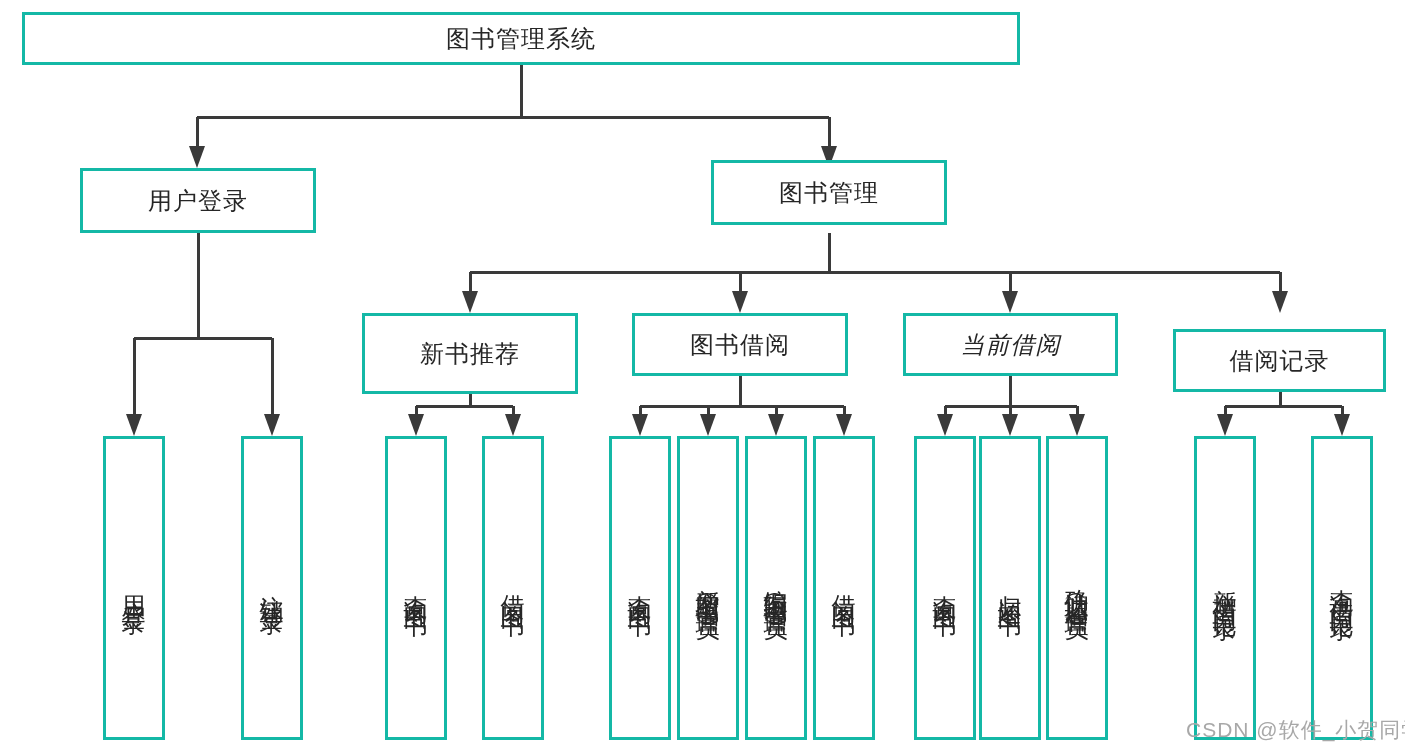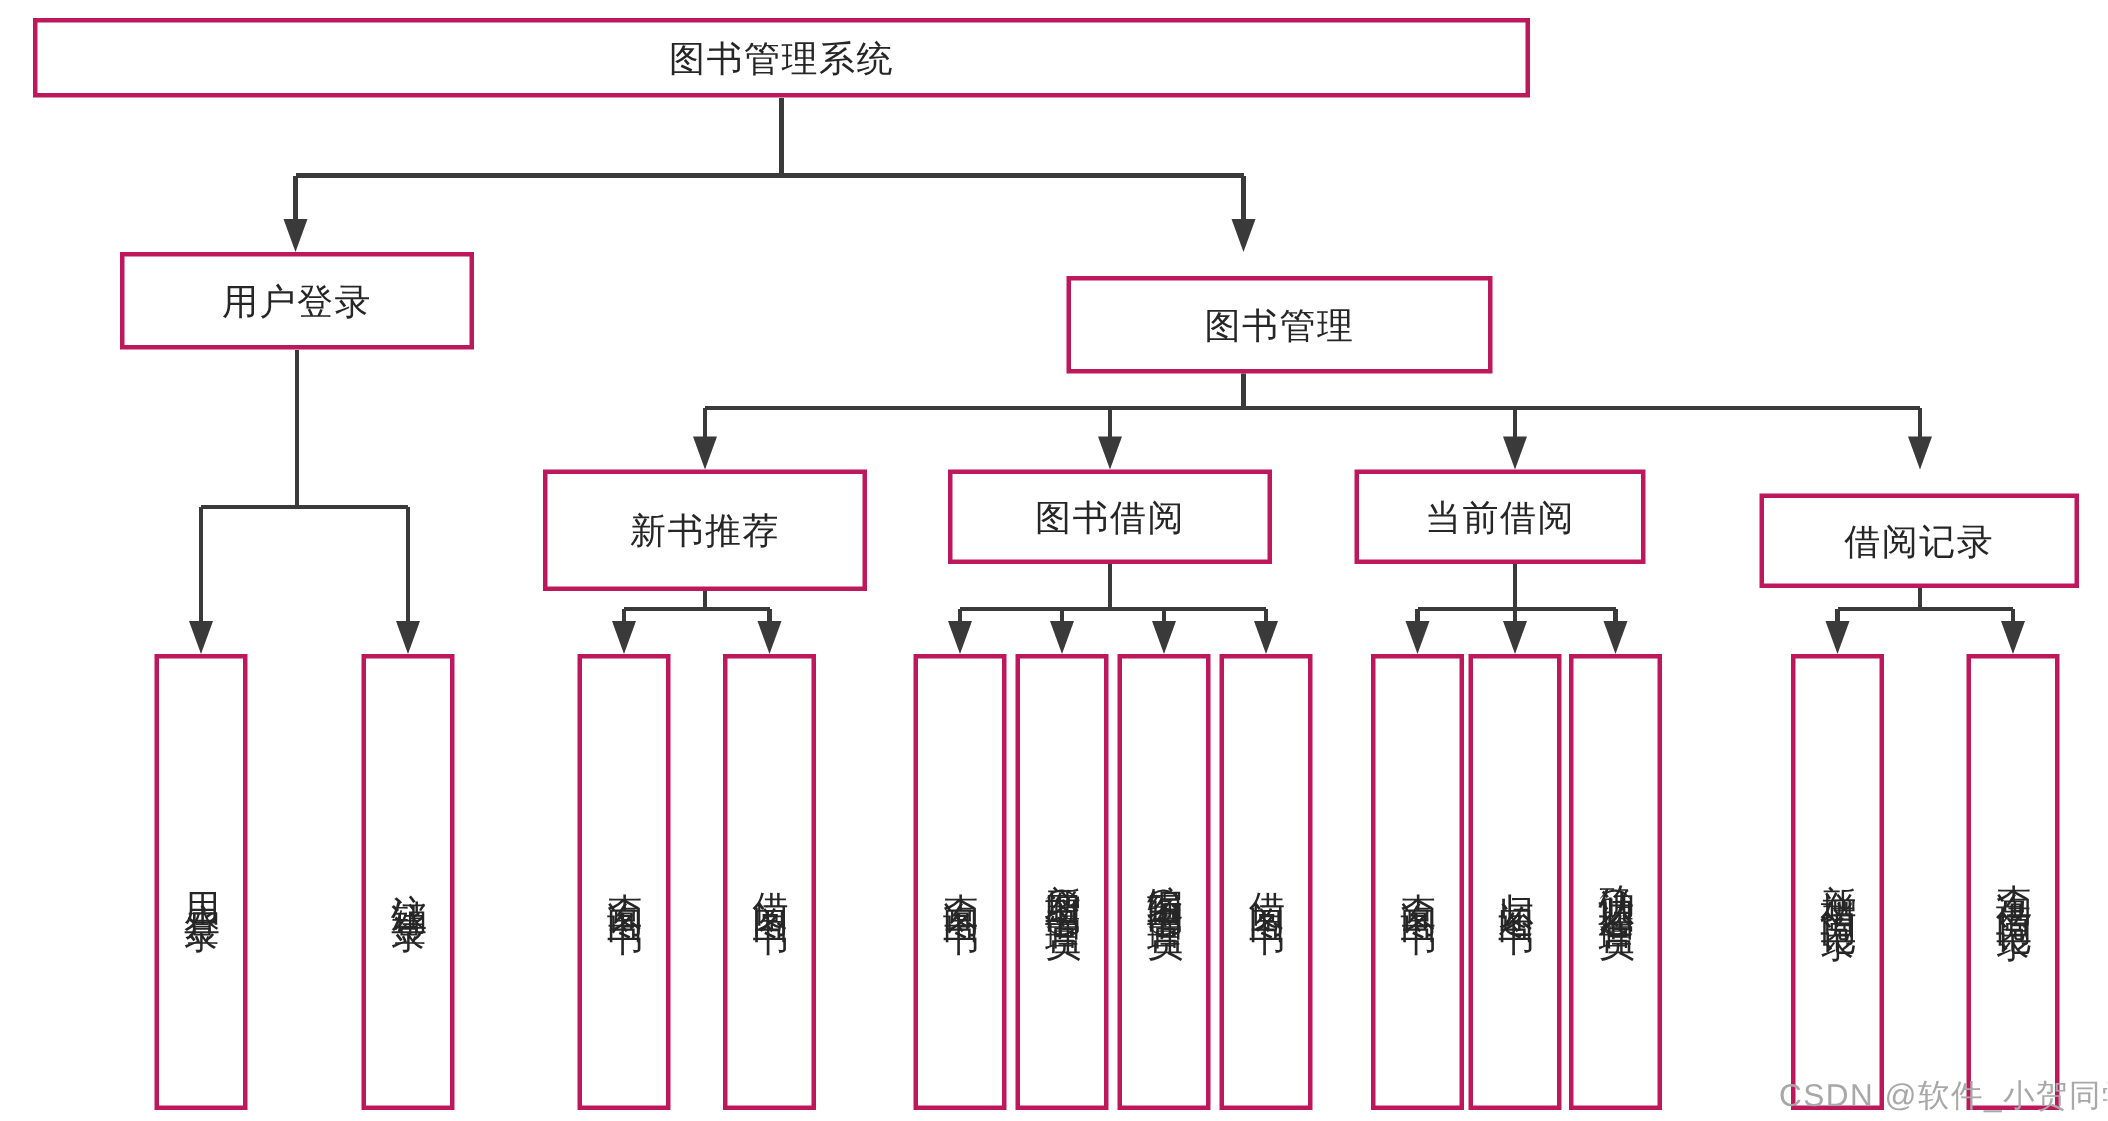--- a/index.html
+++ b/index.html
@@ -10,21 +10,21 @@
     font-family:"Liberation Sans","DejaVu Sans",sans-serif;
     overflow:hidden;
   }
   #connectors {
     position:absolute; left:0; top:0; z-index:0;
   }
   .node {
     position:absolute;
     box-sizing:border-box;
     background:#ffffff;
-    border:3px solid #be185d;
+    border:3px solid #14b8a6;
     display:flex;
     align-items:center;
     justify-content:center;
     z-index:1;
     color:#262626;
   }
   .h-label {
     font-size:24px;
     letter-spacing:1px;
     white-space:nowrap;
@@ -104,31 +104,31 @@
     </g>
   </svg>
 
   <div class="node" style="left:22px; top:12px; width:998px; height:53px;">
     <span class="h-label">图书管理系统</span>
   </div>
 
   <div class="node" style="left:80px; top:168px; width:236px; height:65px;">
     <span class="h-label">用户登录</span>
   </div>
-  <div class="node" style="left:711px; top:184px; width:284px; height:65px;">
+  <div class="node" style="left:711px; top:160px; width:236px; height:65px;">
     <span class="h-label">图书管理</span>
   </div>
 
   <div class="node" style="left:362px; top:313px; width:216px; height:81px;">
     <span class="h-label">新书推荐</span>
   </div>
   <div class="node" style="left:632px; top:313px; width:216px; height:63px;">
     <span class="h-label">图书借阅</span>
   </div>
-  <div class="node" style="left:903px; top:313px; width:194px; height:63px;">
+  <div class="node" style="left:903px; top:313px; width:215px; height:63px;font-style:italic;">
     <span class="h-label">当前借阅</span>
   </div>
   <div class="node" style="left:1173px; top:313px; width:213px; height:63px;margin-top:16px;">
     <span class="h-label">借阅记录</span>
   </div>
 
   <div class="node" style="left:103px; top:436px; width:62px; height:304px;">
     <span class="v-label">用户登录</span>
   </div>
   <div class="node" style="left:241px; top:436px; width:62px; height:304px;">

